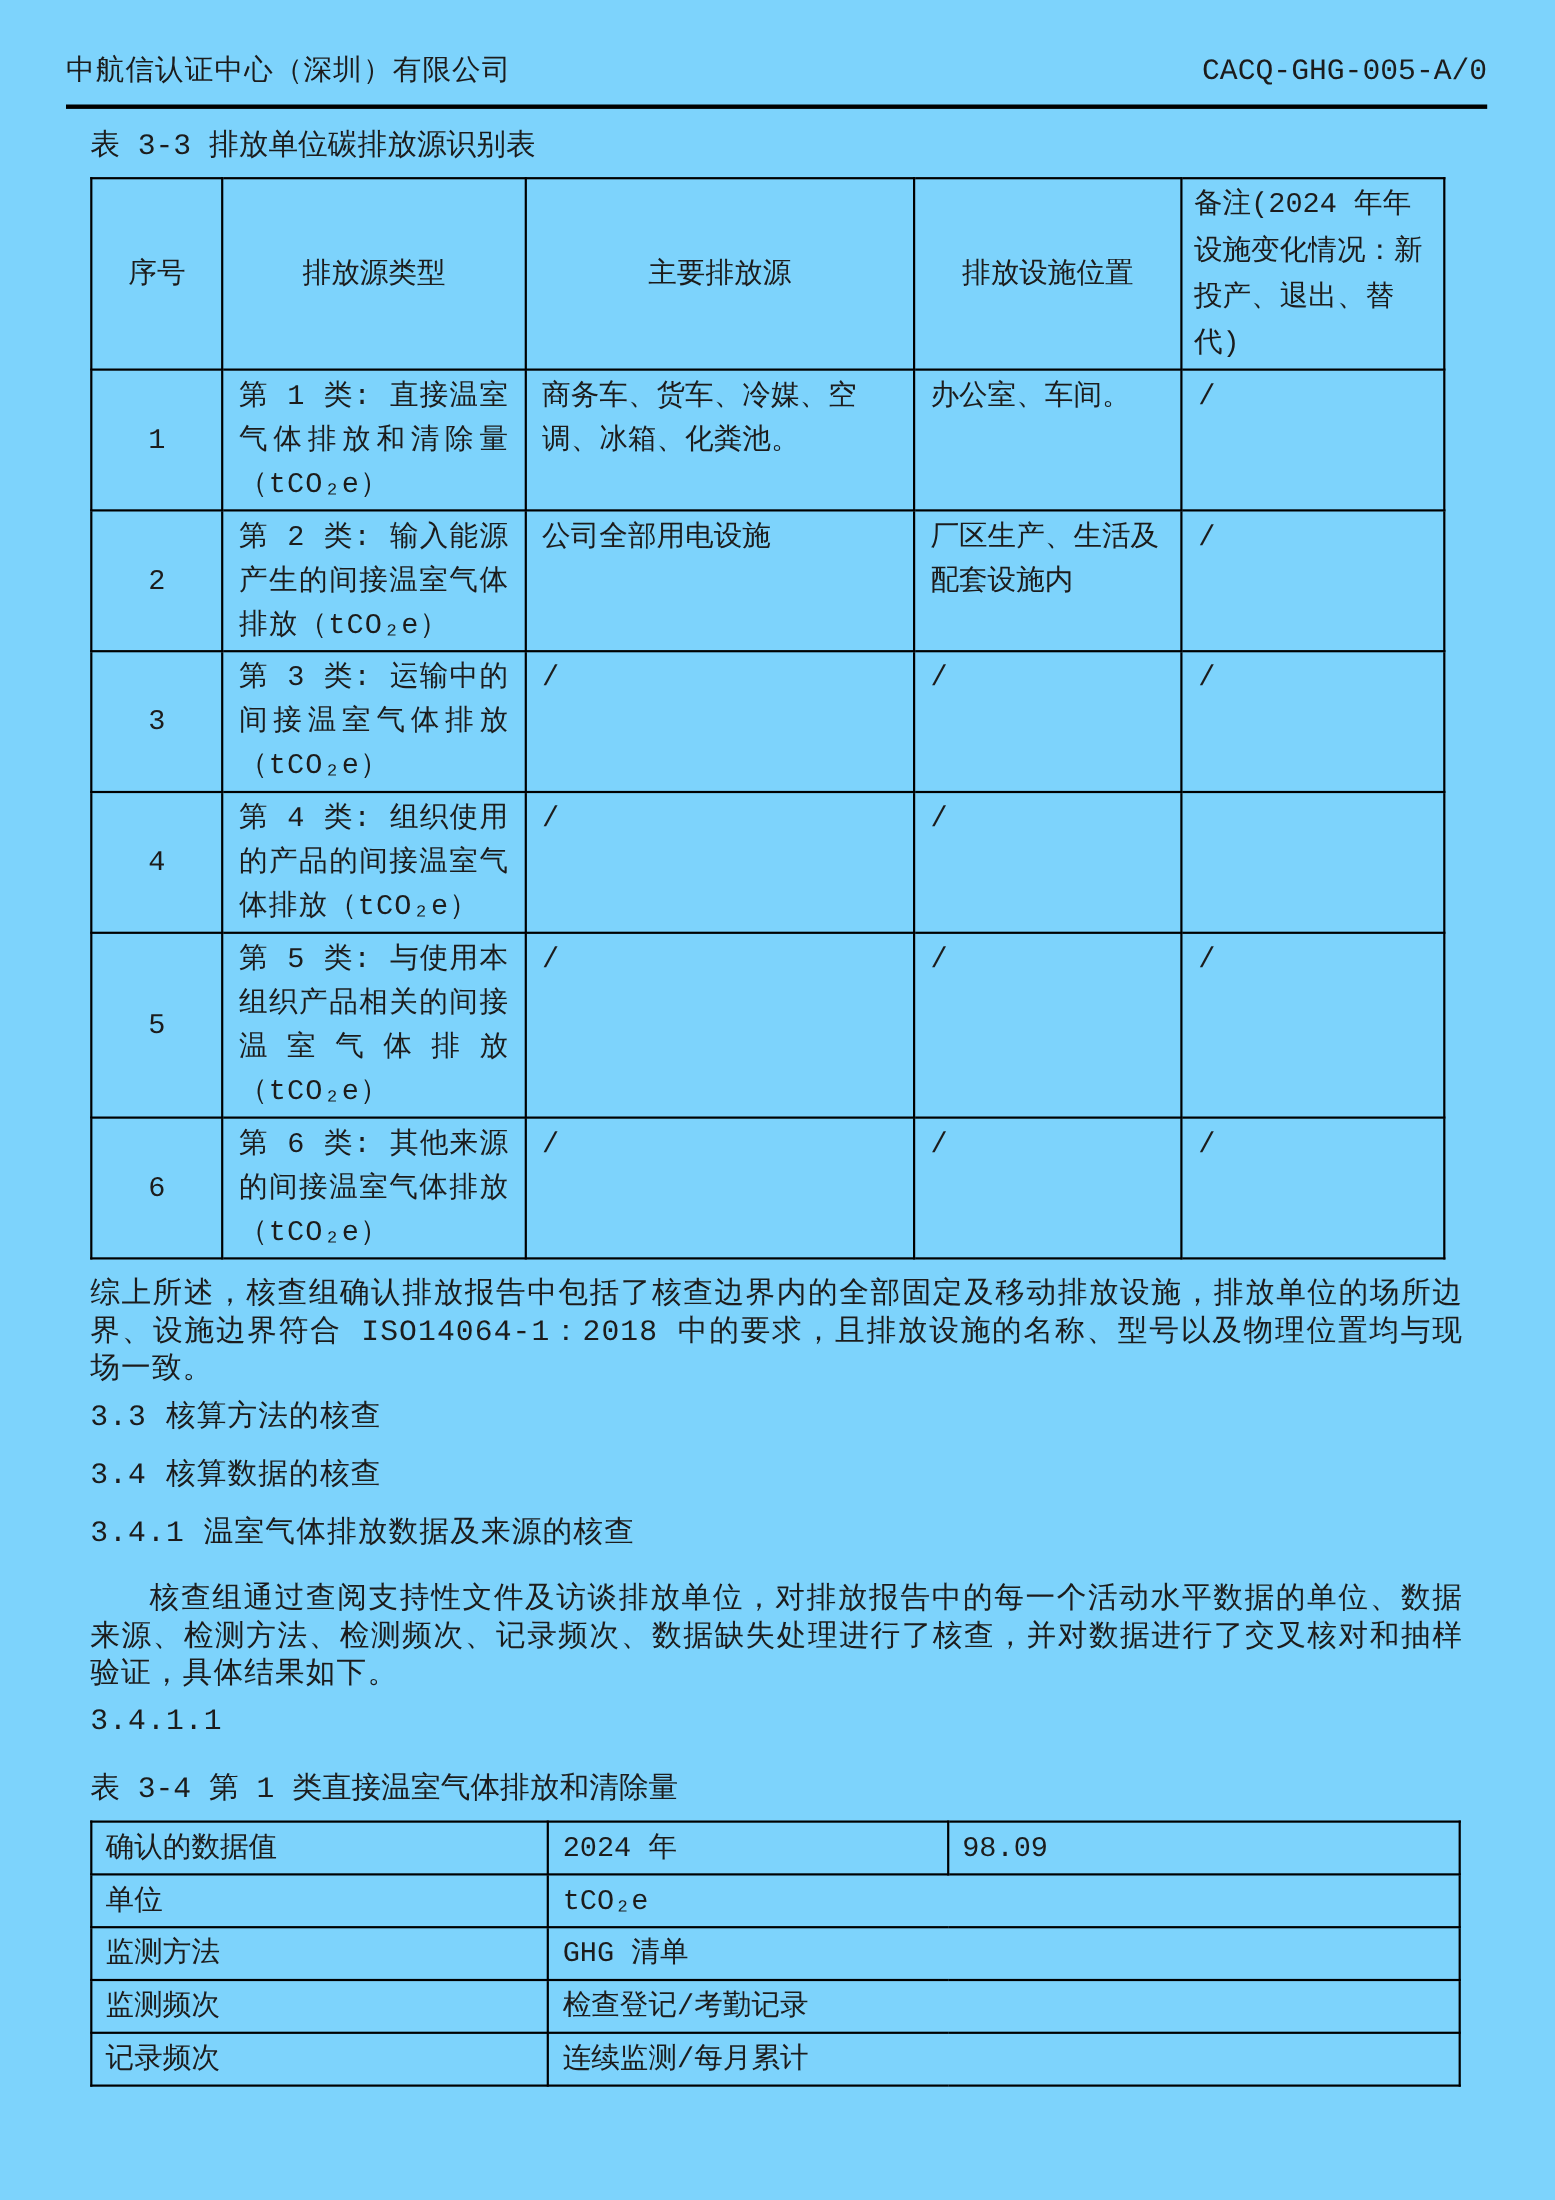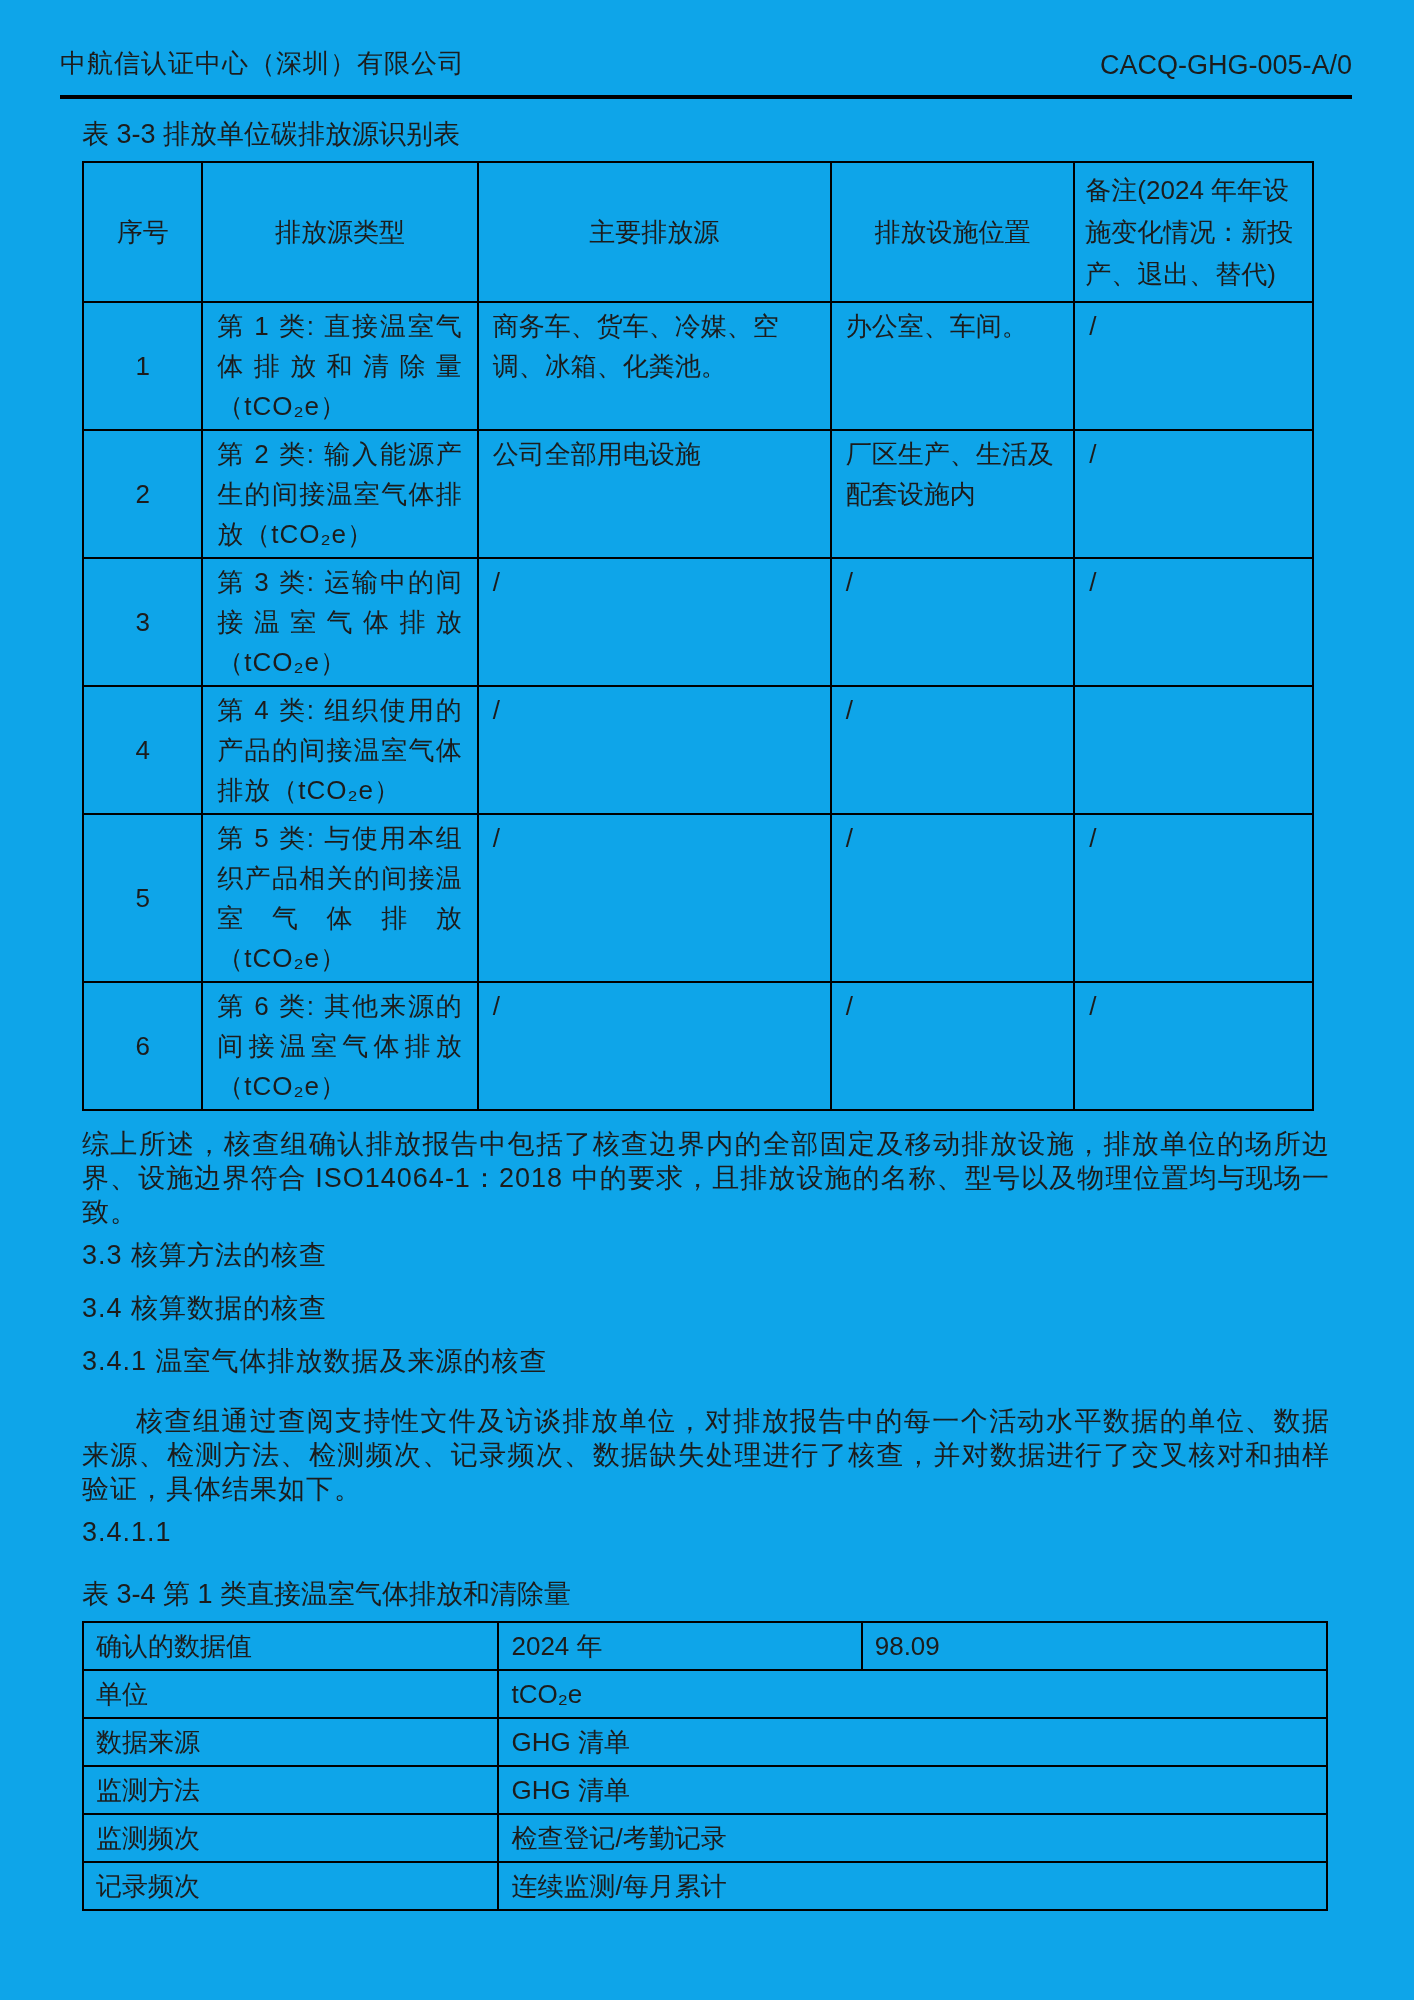--- a/index.html
+++ b/index.html
@@ -1,22 +1,22 @@
 <!DOCTYPE html>
 <html><head>
 <meta charset="utf-8">
 <style>
   html,body{margin:0;padding:0;background:#888;}
   .page{
     position:relative;
     width:1414px;height:2000px;
     margin:0 auto;
-    background:#0ea5e9;
+    background:#7dd3fc;
     color:#1c1c1c;
-    font-family:Liberation Sans, sans-serif;
+    font-family:Liberation Mono, monospace;
     box-sizing:border-box;
     overflow:hidden;
   }
   
   .doc-header{
     margin:0 62px 0 60px;
     padding:46px 0 14px 0;
     border-bottom:4px solid #000;
     display:flex;justify-content:space-between;align-items:flex-end;
     font-size:26px;letter-spacing:1px;
@@ -148,24 +148,20 @@
         <tr>
           <td class="label">确认的数据值</td>
           <td>2024 年</td>
           <td>98.09</td>
         </tr>
         <tr>
           <td class="label">单位</td>
           <td colspan="2">tCO₂e</td>
         </tr>
         <tr>
-          <td class="label">数据来源</td>
-          <td colspan="2">GHG 清单</td>
-        </tr>
-        <tr>
           <td class="label">监测方法</td>
           <td colspan="2">GHG 清单</td>
         </tr>
         <tr>
           <td class="label">监测频次</td>
           <td colspan="2">检查登记/考勤记录</td>
         </tr>
         <tr>
           <td class="label">记录频次</td>
           <td colspan="2">连续监测/每月累计</td>

